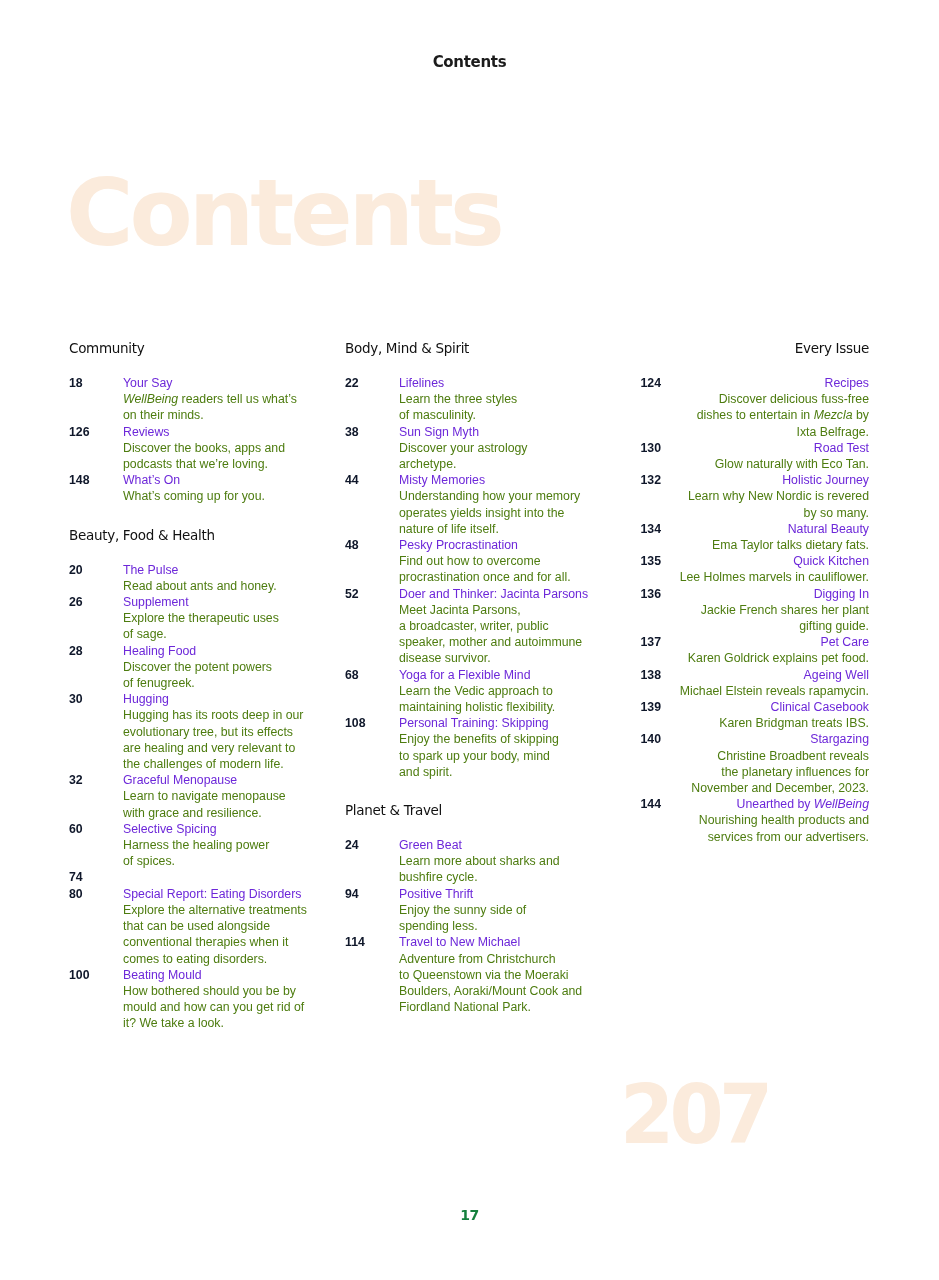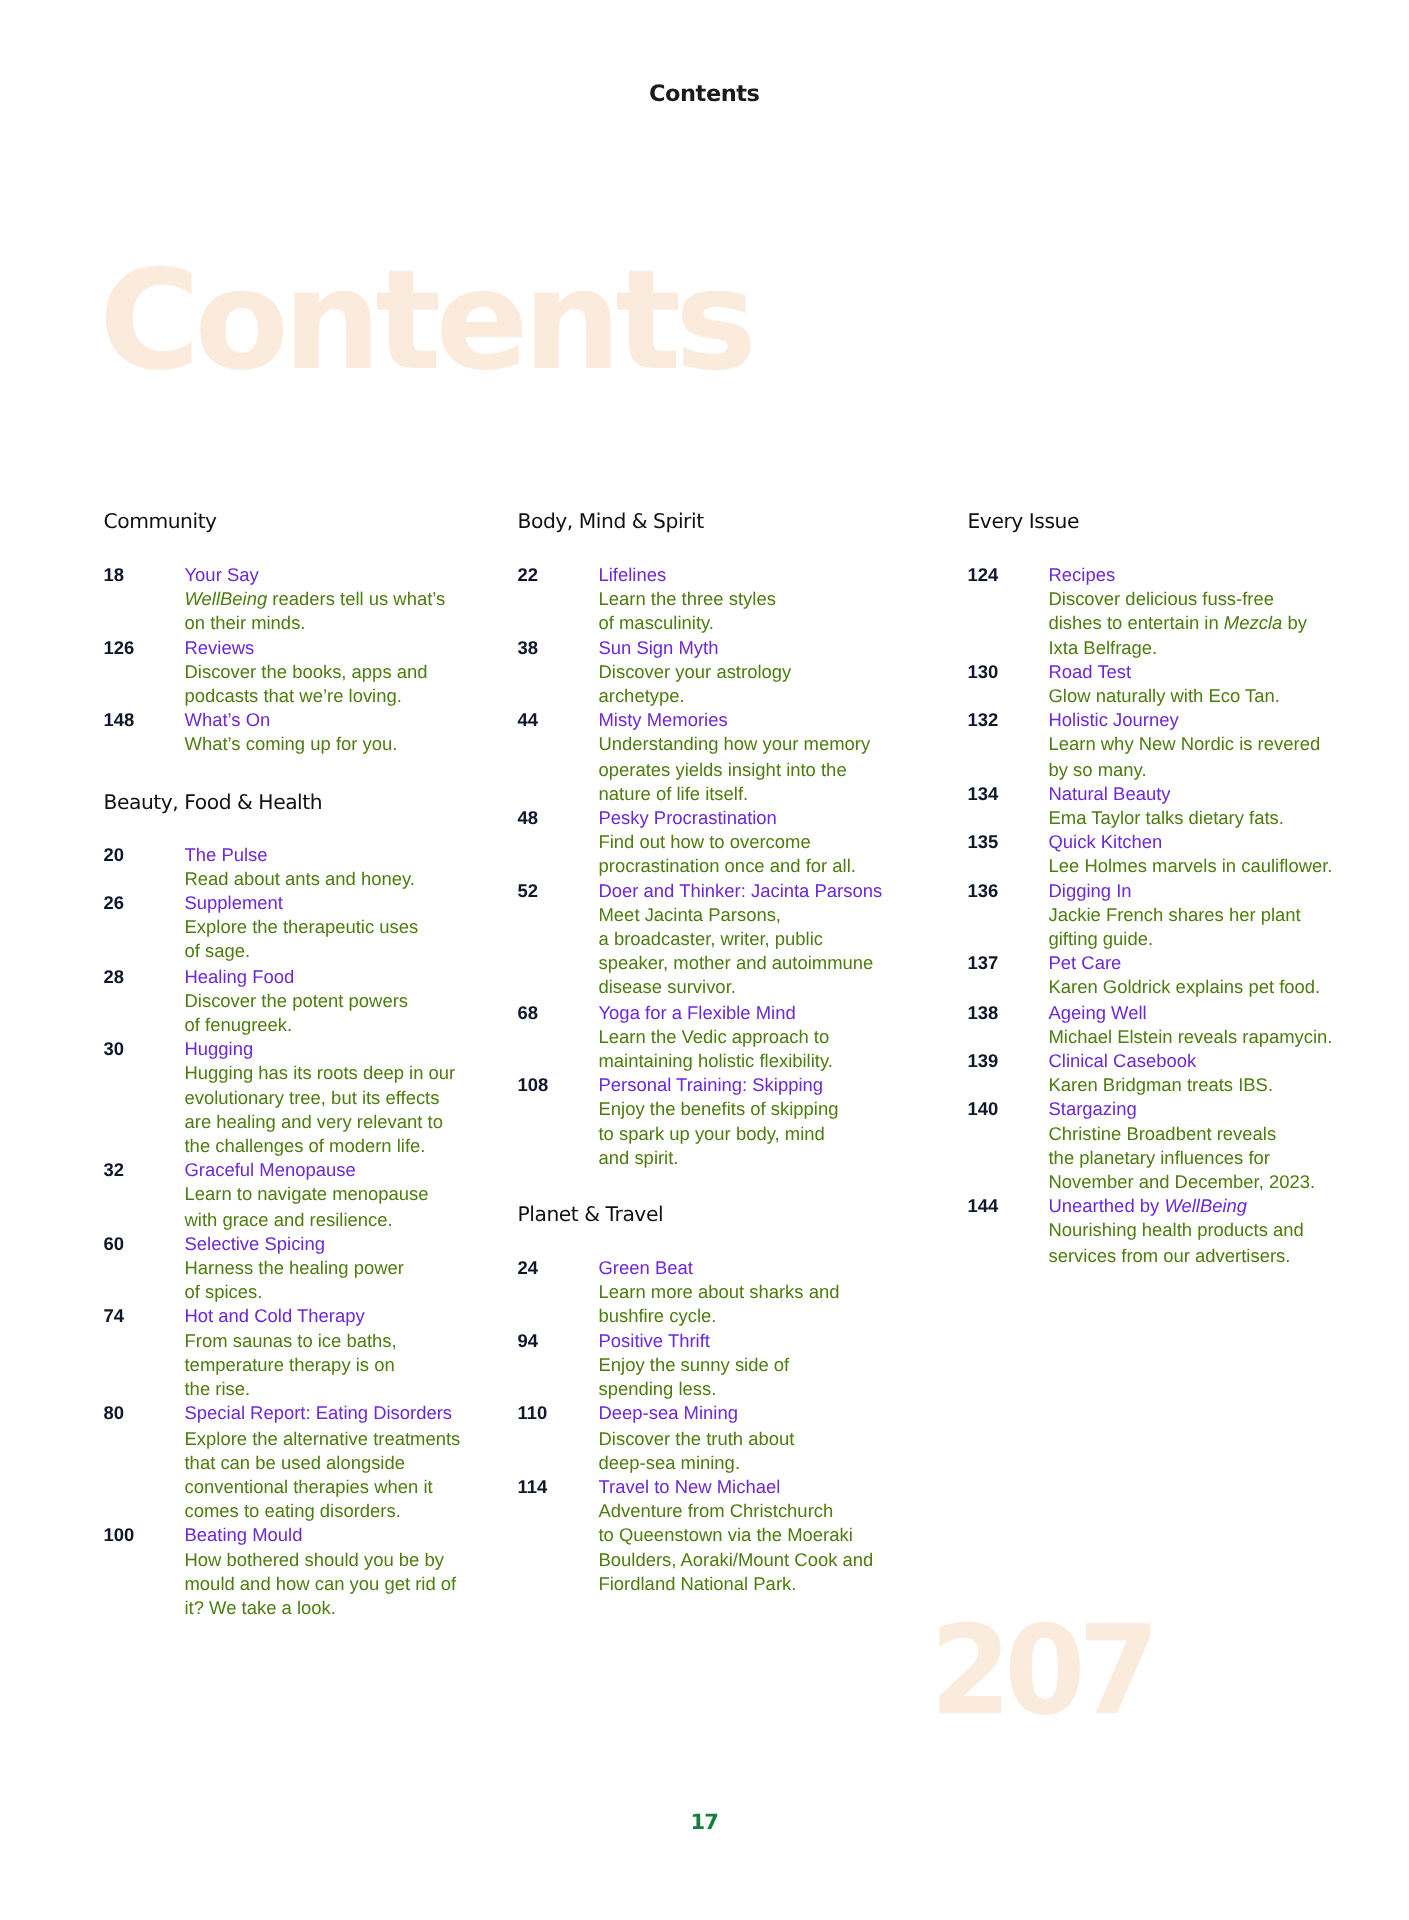--- a/index.html
+++ b/index.html
@@ -6,21 +6,21 @@
     body { width: 939px; height: 1280px; position: relative; overflow: hidden;
       font-family: "Liberation Sans", sans-serif; color: #1a1a1a; }
     .running-head { position: absolute; top: 53px; left: 0; width: 939px; text-align: center;
       font-family: "DejaVu Sans", sans-serif; font-size: 15px; font-weight: bold; letter-spacing: -0.3px; color: #1b1b1b; }
     .big-title { position: absolute; top: 168px; left: 66px;
       font-family: "DejaVu Sans", sans-serif; font-weight: bold; font-size: 92px; letter-spacing: -4px;
       color: #fbebdc; line-height: 1; }
     .col { position: absolute; top: 303px; width: 262px; margin-top: 36px; }
     .col.c1 { left: 69px; }
     .col.c2 { left: 345px; }
-    .col.c3 { left: 645px; }
+    .col.c3 { left: 607px; text-align: right; }
     .section-title { font-family: "DejaVu Sans", sans-serif; font-size: 13.5px; letter-spacing: -0.3px;
       color: #111; margin: 0 0 18px 0; height: 18px; line-height: 18px; }
     .section { margin-bottom: 21px; }
     .entry { display: flex; font-size: 12.3px; line-height: 16.2px; }
     .entry .page { width: 54px; flex: 0 0 54px; font-weight: bold; color: #0f172a; }
     .entry .body { flex: 1; }
     .entry .headline { font-weight: normal; color: #6d28d9; display: block; }
     .entry .desc { color: #4d7c0f; display: block; white-space: pre-line; }
     .entry .desc i, .entry .headline i { font-style: italic; }
     .big-num { position: absolute; top: 1074px; left: 620px;
@@ -108,26 +108,20 @@
       <div class="entry">
         <span class="page">60</span>
         <span class="body">
           <span class="headline"><span>Selective Spicing</span></span>
           <span class="desc"><span>Harness the healing power
 of spices.</span></span>
         </span>
       </div>
       <div class="entry">
         <span class="page">74</span>
-        <span class="body">
-          <span class="headline"><span>Hot and Cold Therapy</span></span>
-          <span class="desc"><span>From saunas to ice baths,
-temperature therapy is on
-the rise.</span></span>
-        </span>
       </div>
       <div class="entry">
         <span class="page">80</span>
         <span class="body">
           <span class="headline"><span>Special Report: Eating Disorders</span></span>
           <span class="desc"><span>Explore the alternative treatments
 that can be used alongside
 conventional therapies when it
 comes to eating disorders.</span></span>
         </span>
@@ -216,28 +210,20 @@
           <span class="desc"><span>Learn more about sharks and
 bushfire cycle.</span></span>
         </span>
       </div>
       <div class="entry">
         <span class="page">94</span>
         <span class="body">
           <span class="headline"><span>Positive Thrift</span></span>
           <span class="desc"><span>Enjoy the sunny side of
 spending less.</span></span>
-        </span>
-      </div>
-      <div class="entry">
-        <span class="page">110</span>
-        <span class="body">
-          <span class="headline"><span>Deep-sea Mining</span></span>
-          <span class="desc"><span>Discover the truth about
-deep-sea mining.</span></span>
         </span>
       </div>
       <div class="entry">
         <span class="page">114</span>
         <span class="body">
           <span class="headline"><span>Travel to New Michael</span></span>
           <span class="desc"><span>Adventure from Christchurch
 to Queenstown via the Moeraki
 Boulders, Aoraki/Mount Cook and
 Fiordland National Park.</span></span>

